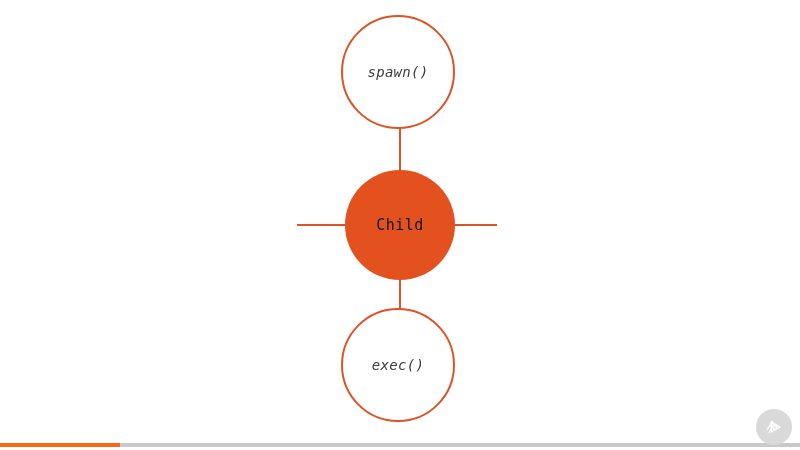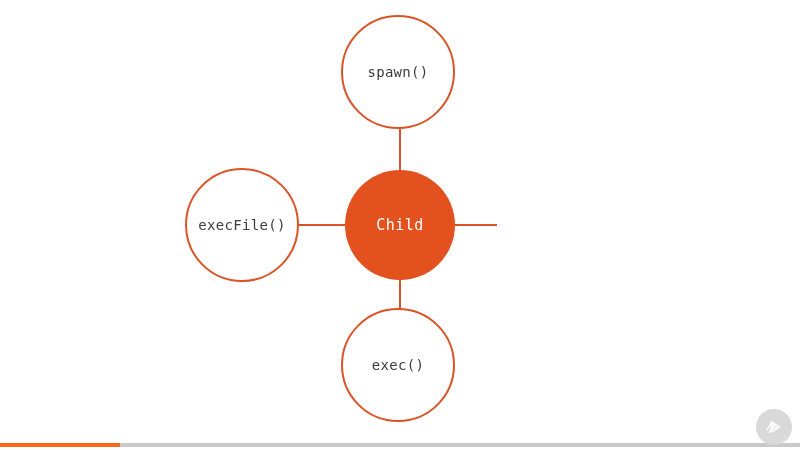--- a/index.html
+++ b/index.html
@@ -23,37 +23,38 @@
     border: 2px solid #DB5427;
     border-radius: 50%;
     background: #ffffff;
     box-sizing: border-box;
     display: flex;
     align-items: center;
     justify-content: center;
     font-size: 14px;
     color: #3C3C3C;
     letter-spacing: 0.3px;
+    font-style: italic;
   }
   .node-top    { left: 341px; top: 15px;  }
   .node-left   { left: 185px; top: 168px; }
   .node-right  { left: 495px; top: 168px; }
   .node-bottom { left: 341px; top: 308px; }
   .node-center {
     position: absolute;
     left: 345px; top: 170px;
     width: 110px;
     height: 110px;
     border-radius: 50%;
     background: #E2511E;
     display: flex;
     flex-direction: column;
     align-items: center;
     justify-content: center;
-    color: #ffffff;
+    color: #0f172a;
     font-size: 15px;
     line-height: 24px;
     letter-spacing: 0.5px;
   }
   
   .connector { position: absolute; background: #DB5427; }
   .conn-top    { left: 399px; top: 127px; width: 2px;  height: 45px; }
   .conn-bottom { left: 399px; top: 278px; width: 2px;  height: 44px; }
   .conn-left   { left: 297px; top: 224px; width: 50px; height: 2px;  }
   .conn-right  { left: 453px; top: 224px; width: 44px; height: 2px;  }
@@ -94,23 +95,20 @@
   <div class="connector conn-bottom"></div>
   <div class="connector conn-left"></div>
   <div class="connector conn-right"></div>
 
   <div class="node node-top">
     <span>spawn()</span>
   </div>
   <div class="node node-bottom">
     <span>exec()</span>
   </div>
-  <div class="node node-left">
-    <span>execFile()</span>
-  </div>
 
   <div class="node-center">
     <span>Child</span>
   </div>
 
   <div class="progress">
     <div class="progress-fill" style="width:15%"></div>
   </div>
 
   <div class="play-button">

